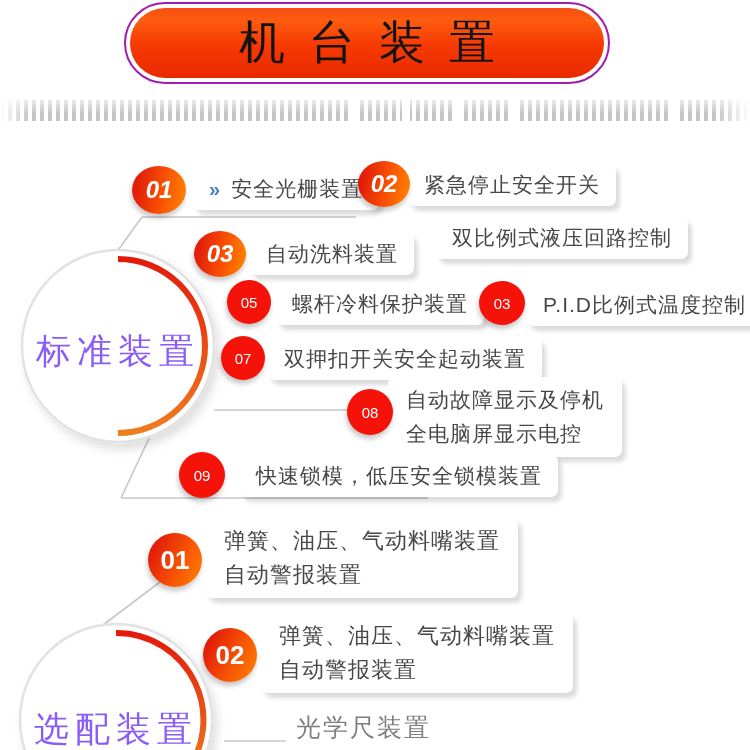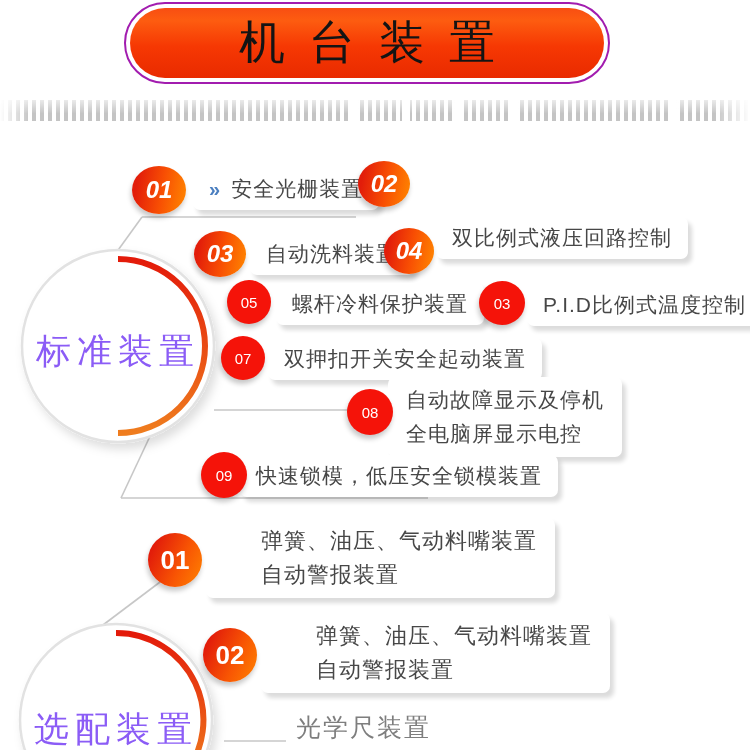--- a/index.html
+++ b/index.html
@@ -62,21 +62,21 @@
   .card{
     position:absolute;z-index:3;background:#ffffff;border-radius:7px;
     box-shadow:4px 5px 4px rgba(0,0,0,.14);
     color:#474747;font-size:21px;letter-spacing:1px;white-space:nowrap;
     display:inline-flex;align-items:center;padding:7px 16px;
   }
   .card .chev{color:#4b7fc0;font-size:20px;margin-right:10px;font-weight:700;}
   .card.two{flex-direction:column;align-items:flex-start;padding:6px 18px;}
   .card.two .ln{display:block;line-height:34px;}
   .card-opt{font-size:22px;}
-  .card-opt .ln{line-height:39px;margin-left:37px;}
+  .card-opt .ln{line-height:39px;}
   .plain-text{
     position:absolute;z-index:3;color:#7e7e7e;font-size:25px;letter-spacing:2px;white-space:nowrap;
   }
 </style>
 </head>
 <body>
 
 <div class="stage">
 
   <svg class="bg" width="750" height="750" viewBox="0 0 750 750">
@@ -119,30 +119,32 @@
   <div class="tick-gap tg3"></div>
   <div class="tick-gap tg4"></div>
   <div class="tick-gap tg5"></div>
 
   <div class="circle-label lbl-std">标准装置</div>
   <div class="circle-label lbl-opt">选配装置</div>
 
   <div class="badge grad" style="left:132px;top:166px;width:54px;height:48px;">01</div>
   <div class="badge grad" style="left:358px;top:161px;width:52px;height:46px;">02</div>
   <div class="badge grad" style="left:194px;top:231px;width:52px;height:46px;">03</div>
-  <div class="badge grad" style="left:384px;top:228px;width:50px;height:46px;">04</div>
   <div class="badge flat" style="left:227px;top:280px;width:44px;height:44px;">05</div>
   <div class="badge flat" style="left:479px;top:281px;width:46px;height:44px;">03</div>
   <div class="badge flat" style="left:221px;top:336px;width:44px;height:44px;">07</div>
   <div class="badge flat" style="left:347px;top:389px;width:46px;height:46px;">08</div>
-  <div class="badge flat" style="left:201px;top:452px;width:46px;height:46px;">09</div>
+  <div class="badge flat" style="left:179px;top:452px;width:46px;height:46px;">09</div>
 
   <div class="card" style="left:193px;top:168px;">
     <span class="chev">»</span>
     <span>安全光栅装置</span>
+  </div>
+  <div class="card" style="left:408px;top:164px;">
+    <span>紧急停止安全开关</span>
   </div>
   <div class="card" style="left:250px;top:233px;">
     <span>自动洗料装置</span>
   </div>
   <div class="card" style="left:436px;top:217px;">
     <span>双比例式液压回路控制</span>
   </div>
   <div class="card" style="left:276px;top:283px;">
     <span>螺杆冷料保护装置</span>
   </div>

